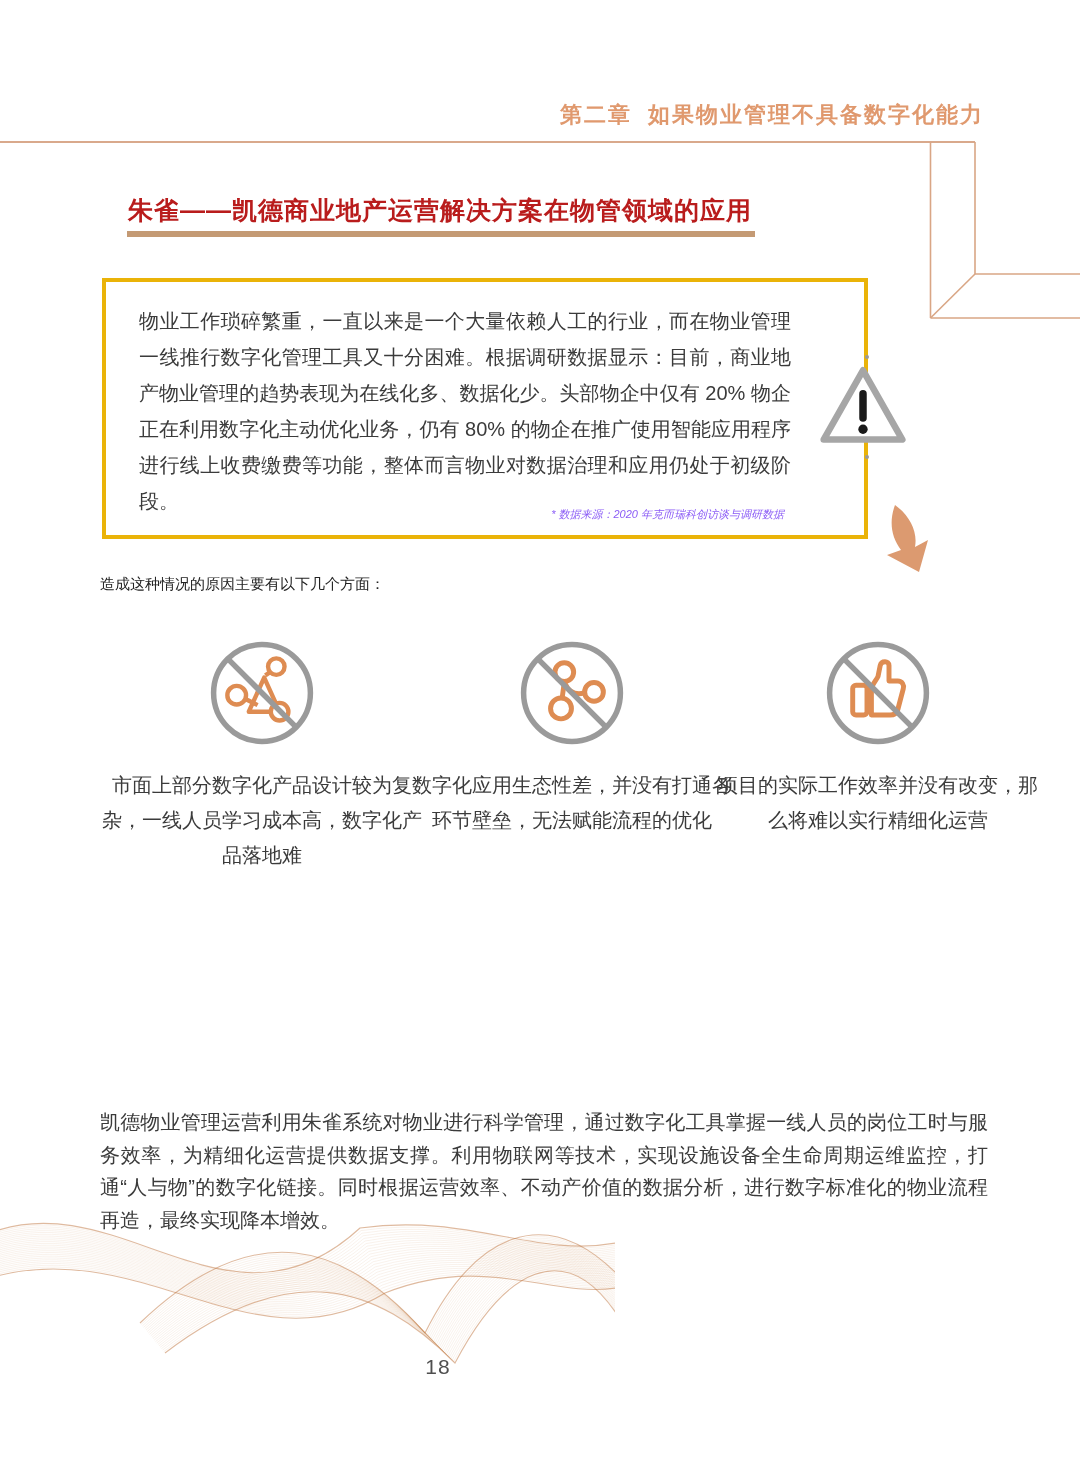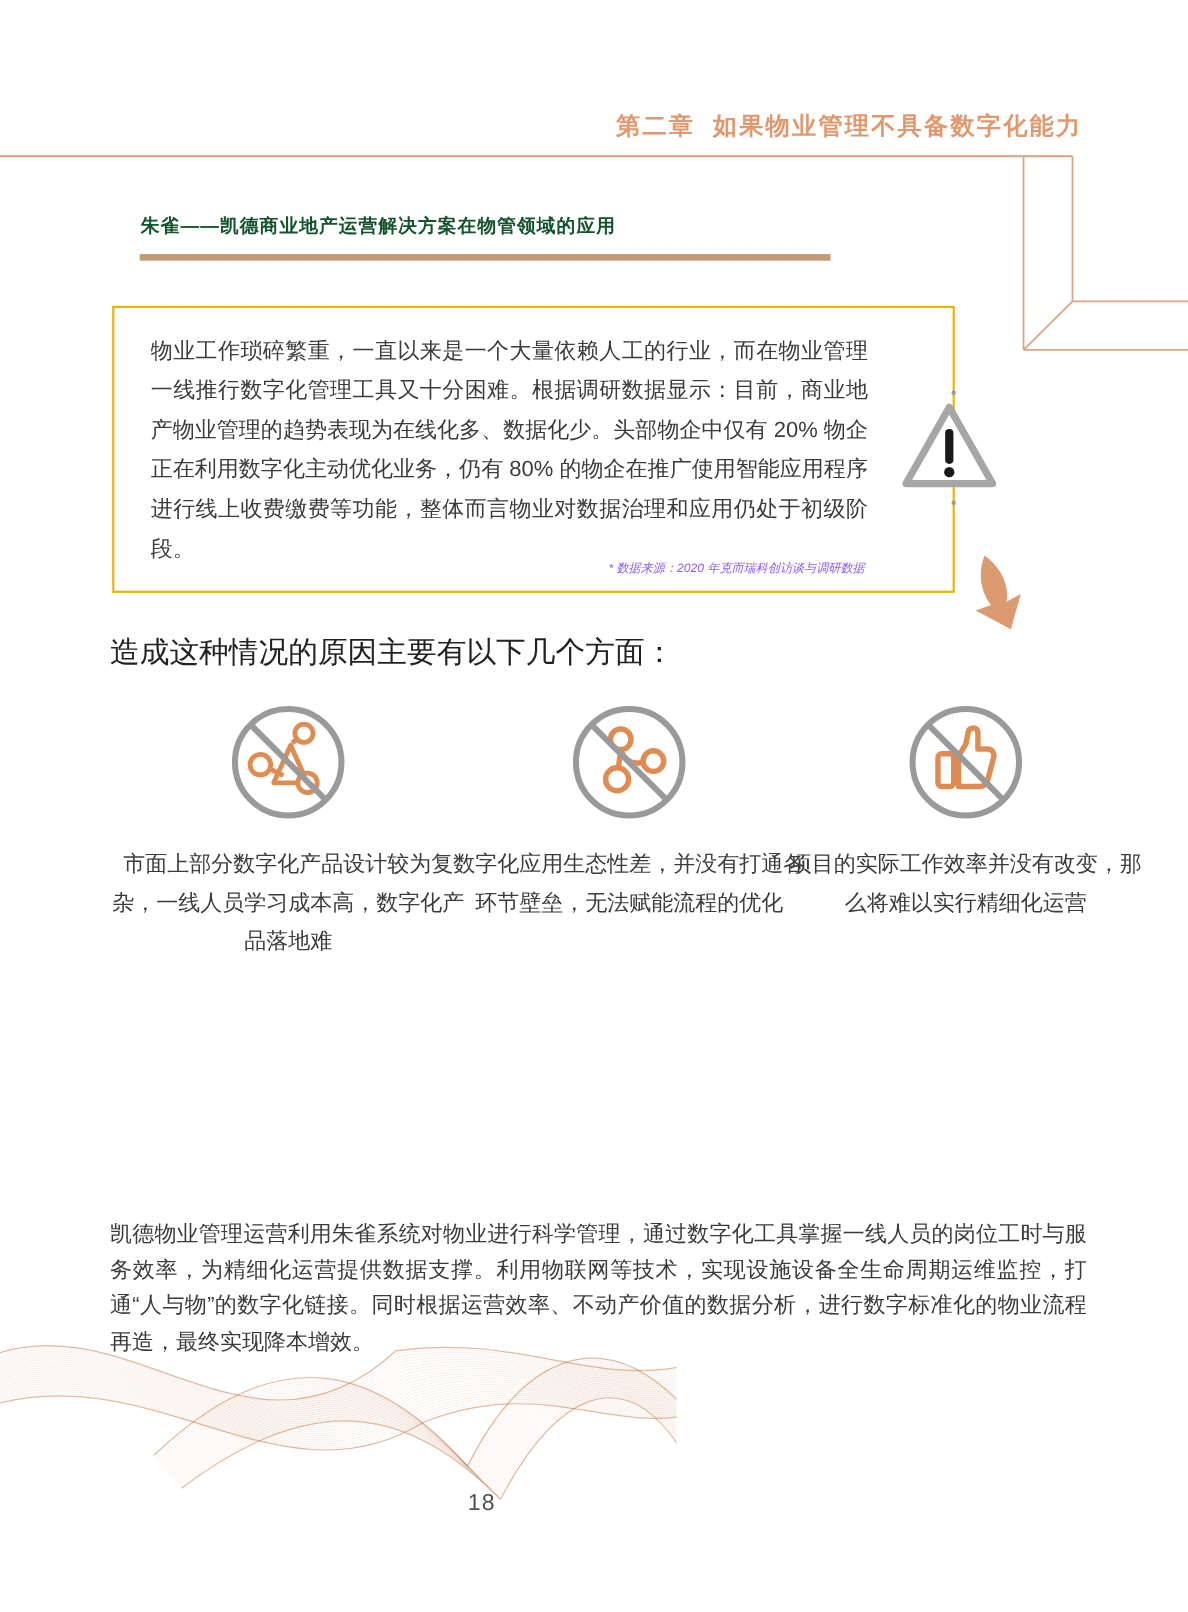--- a/index.html
+++ b/index.html
@@ -7,37 +7,37 @@
   .page{position:relative;width:1080px;height:1465px;background:#ffffff;overflow:hidden;}
 
   
   .chapter-header{position:absolute;top:100px;right:96px;font-size:22px;font-weight:700;
     color:#E0996E;letter-spacing:2px;white-space:nowrap;}
   .chapter-header .num{margin-right:16px;}
   .header-rule{position:absolute;top:141px;left:0;width:975px;height:2px;background:#D9A98C;}
   .corner-svg{position:absolute;top:142px;left:929px;}
 
   
-  .section-title{position:absolute;top:194px;left:128px;font-size:17px;font-weight:600;
-    color:#14532d;letter-spacing:1px;white-space:nowrap;}
+  .section-title{position:absolute;top:194px;left:128px;font-size:25px;font-weight:600;
+    color:#b91c1c;letter-spacing:1px;white-space:nowrap;}
   .title-underline{position:absolute;top:231px;left:127px;width:628px;height:6px;background:#C49A74;}
 
   
   .callout-box{position:absolute;top:278px;left:102px;width:766px;height:261px;
-    border:2px solid #eab308;background:#ffffff;box-sizing:border-box;}
+    border:4px solid #eab308;background:#ffffff;box-sizing:border-box;}
   .callout-text{position:absolute;top:21px;left:33px;width:652px;font-size:20px;line-height:36px;
     color:#3b3b3b;text-align:justify;}
   .callout-source{position:absolute;right:80px;bottom:13px;font-size:11px;font-style:italic;
     color:#8b5cf6;white-space:nowrap;}
   .warning-wrap{position:absolute;top:360px;left:816px;width:94px;height:88px;}
   .border-dot{position:absolute;width:4px;height:4px;border-radius:50%;background:#9a9a9a;}
   .arrow-wrap{position:absolute;top:504px;left:881px;width:58px;height:70px;}
 
   
-  .reasons-lead{position:absolute;top:575px;left:100px;font-size:27px;font-weight:500;color:#222;font-family:Liberation Serif, serif;}
+  .reasons-lead{position:absolute;top:575px;left:100px;font-size:15px;font-weight:500;color:#222;font-family:Liberation Serif, serif;}
   .reason-col{position:absolute;top:638px;width:320px;text-align:center;}
   .reason-col .icon{display:inline-block;}
   .reason-text{margin-top:16px;font-size:20px;line-height:35px;color:#3b3b3b;}
   .col-1{left:102px;} .col-2{left:412px;} .col-3{left:718px;}
 
   
   .body-para{position:absolute;left:100px;width:888px;font-size:20px;line-height:32.5px;
     color:#3b3b3b;text-align:justify;margin:0;}
   .para-1{top:893px;} .para-2{top:1106px;}
 

